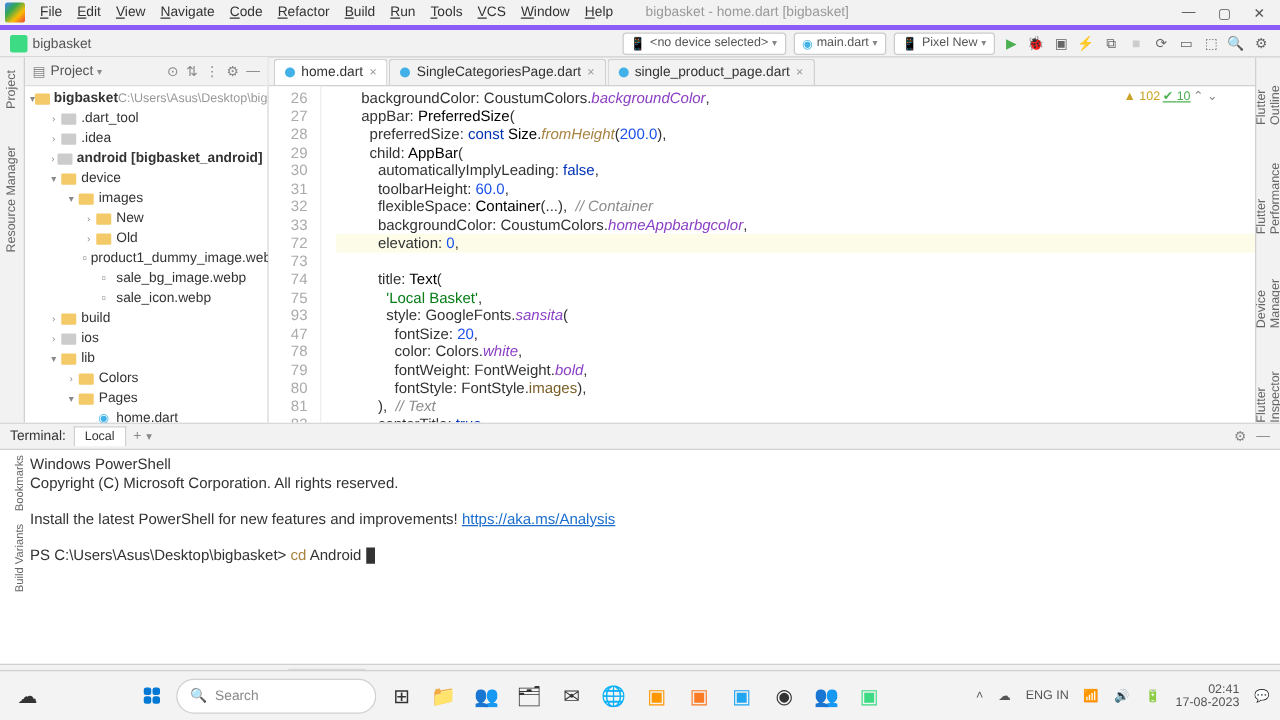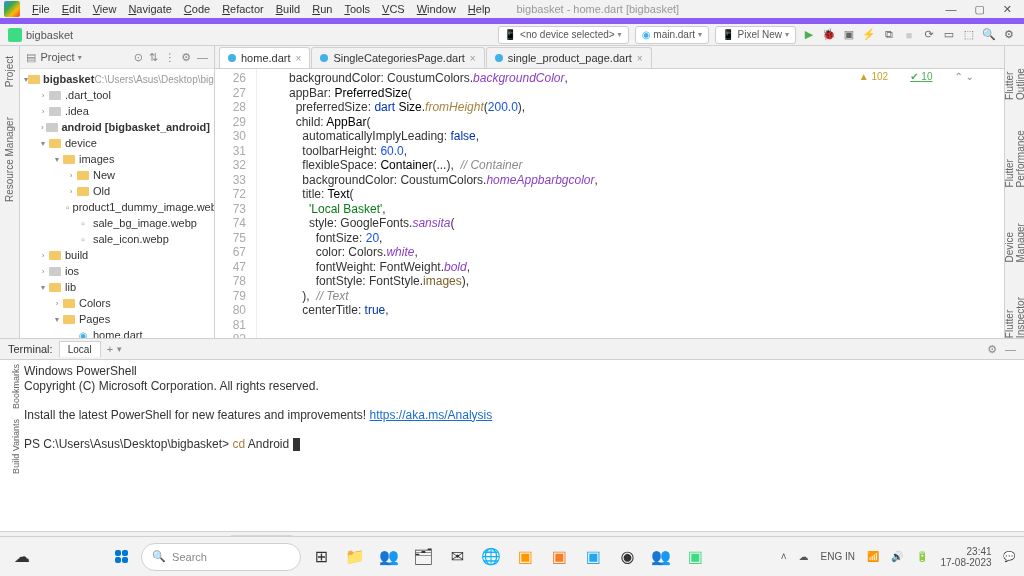--- a/index.html
+++ b/index.html
@@ -1,17 +1,17 @@
 <!DOCTYPE html>
 <html><head>
 <meta charset="utf-8">
 <style>
 * { margin:0; padding:0; box-sizing:border-box; font-family:"Segoe UI",Arial,sans-serif; }
 body { width:1024px; height:576px; background:#f2f2f2; font-size:11px; color:#333; overflow:hidden; position:relative; }
-.menubar { height:24px; background:#f2f2f2; display:flex; align-items:center; padding:0 4px; border-bottom:6px solid #8b5cf6; }
+.menubar { height:24px; background:#f2f2f2; display:flex; align-items:center; padding:0 4px; border-bottom:4px solid #8b5cf6; }
 .menubar .logo { width:16px; height:16px; background:linear-gradient(135deg,#4285f4,#34a853,#fbbc05,#ea4335); border-radius:2px; margin-right:6px; }
 .menubar .m-item { padding:0 6px; cursor:pointer; }
 .menubar .m-item u { text-decoration:underline; }
 .menubar .title { margin-left:20px; color:#999; font-size:11px; }
 .menubar .winbtns { margin-left:auto; display:flex; gap:18px; padding-right:8px; color:#555; }
 .crumb-bar { height:22px; display:flex; align-items:center; padding:0 8px; background:#f2f2f2; border-bottom:1px solid #d0d0d0; }
 .crumb-bar .logo2 { width:14px; height:14px; background:#3ddc84; border-radius:2px; margin-right:4px; }
 .crumb-bar .path { font-size:11px; color:#555; }
 .crumb-bar .right { margin-left:auto; display:flex; align-items:center; gap:6px; }
 .pill { height:18px; border:1px solid #ccc; border-radius:3px; padding:0 6px; display:flex; align-items:center; font-size:10px; background:#fff; color:#555; gap:3px; }
@@ -46,21 +46,21 @@
 .code { flex:1; padding:2px 0 2px 12px; line-height:14.5px; white-space:pre; overflow:hidden; }
 .code .hl-line { background:#fcfce8; display:block; }
 .kw { color:#0033b3; }
 .str { color:#067d17; }
 .num { color:#1750eb; }
 .typ { color:#8a3fc4; font-style:italic; }
 .meth { color:#a78240; font-style:italic;margin-top:40px; }
 .com { color:#8c8c8c; font-style:italic; }
 .cls { color:#000; }
 .ann { color:#795e26; }
-.badge-row { position:absolute; top:2px; right:30px; display:flex; gap:22px; font-size:10px; align-items:flex-end; }
+.badge-row { position:absolute; top:2px; right:30px; display:flex; gap:2px; font-size:10px; align-items:flex-end; }
 .badge-row .warn { color:#c9a227; }
 .badge-row .ok { color:#4caf50;text-decoration:underline; }
 .right-gutter { width:20px; background:#f2f2f2; border-left:1px solid #d0d0d0; display:flex; flex-direction:column; align-items:center; padding-top:6px; gap:20px; }
 .terminal-bar { height:22px; background:#f2f2f2; border-top:1px solid #d0d0d0; border-bottom:1px solid #d0d0d0; display:flex; align-items:center; padding:0 8px; font-size:11px; }
 .terminal-bar .tab-t { padding:2px 8px; background:#fff; border:1px solid #d0d0d0; border-bottom:none; font-size:10px; }
 .terminal-bar .right-icons { margin-left:auto; display:flex; gap:8px; color:#888; }
 .terminal-body { height:172px; background:#fff; font-family:Consolas,monospace; font-size:12px; padding:4px 8px; line-height:14.5px; border-bottom:1px solid #d0d0d0; display:flex; }
 .terminal-body .left-tools { width:16px; display:flex; flex-direction:column; gap:10px; color:#888; font-size:11px; }
 .terminal-body .content { flex:1; }
 .terminal-body a { color:#1a6dcc; text-decoration:underline; }
@@ -306,36 +306,37 @@
           <div>28</div>
           <div>29</div>
           <div>30</div>
           <div>31</div>
           <div>32</div>
           <div>33</div>
           <div>72</div>
           <div>73</div>
           <div>74</div>
           <div>75</div>
-          <div>67</div>
+          <div>93</div>
           <div>47</div>
           <div>78</div>
           <div>79</div>
           <div>80</div>
           <div>81</div>
           <div>82</div>
         </div>
       <div class="code" id="code"><span>      backgroundColor: CoustumColors.<span class="typ">backgroundColor</span>,</span>
 <span>      appBar: <span class="cls">PreferredSize</span>(</span>
-<span>        preferredSize: <span class="kw">dart</span> <span class="cls">Size</span>.<span class="meth">fromHeight</span>(<span class="num">200.0</span>),</span>
+<span>        preferredSize: <span class="kw">const</span> <span class="cls">Size</span>.<span class="meth">fromHeight</span>(<span class="num">200.0</span>),</span>
 <span>        child: <span class="cls">AppBar</span>(</span>
 <span>          automaticallyImplyLeading: <span class="kw">false</span>,</span>
 <span>          toolbarHeight: <span class="num">60.0</span>,</span>
 <span>          flexibleSpace: <span class="cls">Container</span>(...),  <span class="com">// Container</span></span>
 <span>          backgroundColor: CoustumColors.<span class="typ">homeAppbarbgcolor</span>,</span>
+<span class="hl-line">          elevation: <span class="num">0</span>,</span>
 <span>          title: <span class="cls">Text</span>(</span>
 <span>            <span class="str">'Local Basket'</span>,</span>
 <span>            style: GoogleFonts.<span class="typ">sansita</span>(</span>
 <span>              fontSize: <span class="num">20</span>,</span>
 <span>              color: Colors.<span class="typ">white</span>,</span>
 <span>              fontWeight: FontWeight.<span class="typ">bold</span>,</span>
 <span>              fontStyle: FontStyle.<span class="ann">images</span>),</span>
 <span>          ),  <span class="com">// Text</span></span>
 <span>          centerTitle: <span class="kw">true</span>,</span>
 
@@ -459,18 +460,18 @@
     <div class="tb-icon" style="color:#3ddc84">▣</div>
   </div>
   <div class="right-area">
     <span>˄</span>
     <span>☁</span>
     <span style="line-height:10px">ENG IN</span>
     <span>📶</span>
     <span>🔊</span>
     <span>🔋</span>
     <div class="time-block">
-      <div>23:41</div>
+      <div>02:41</div>
       <div>17-08-2023</div>
     </div>
     <span>💬</span>
   </div>
 </div>
 
 </body></html>

